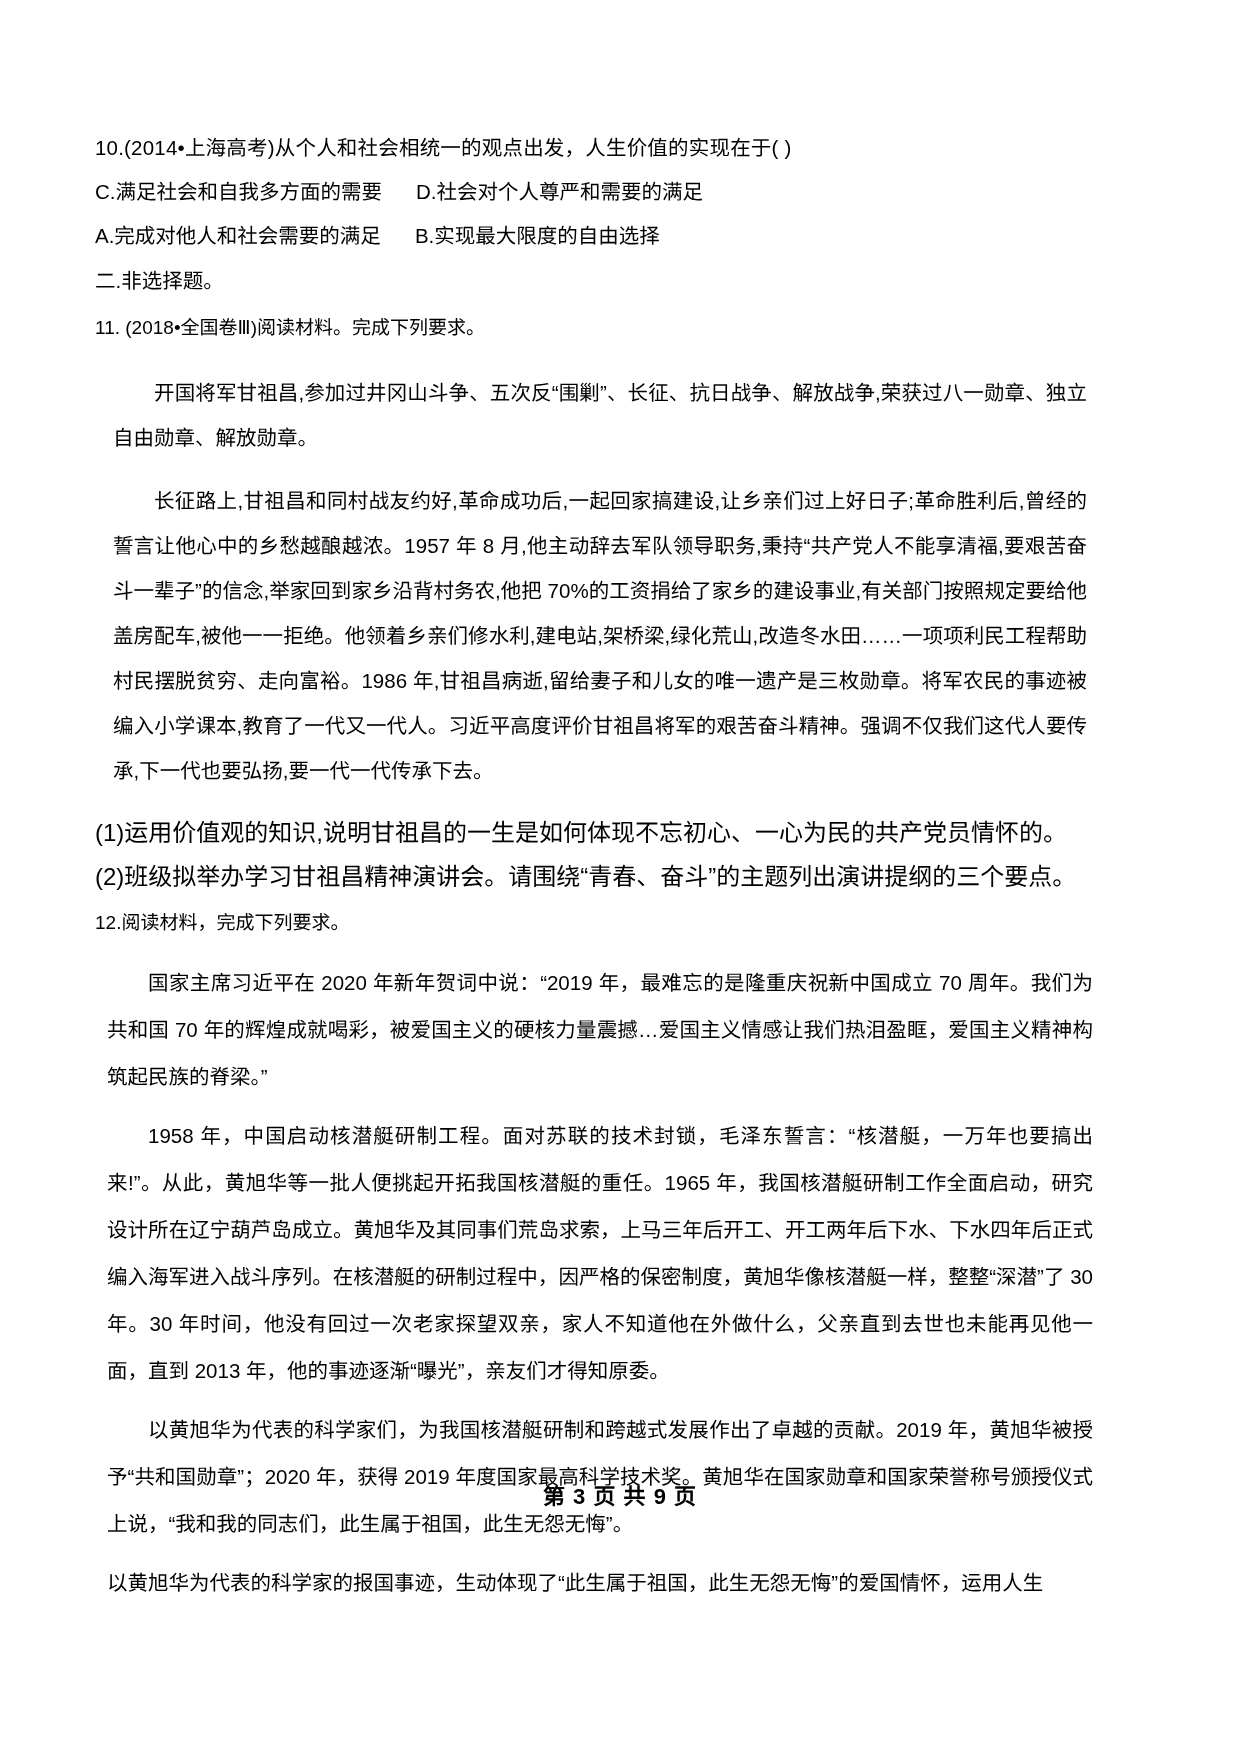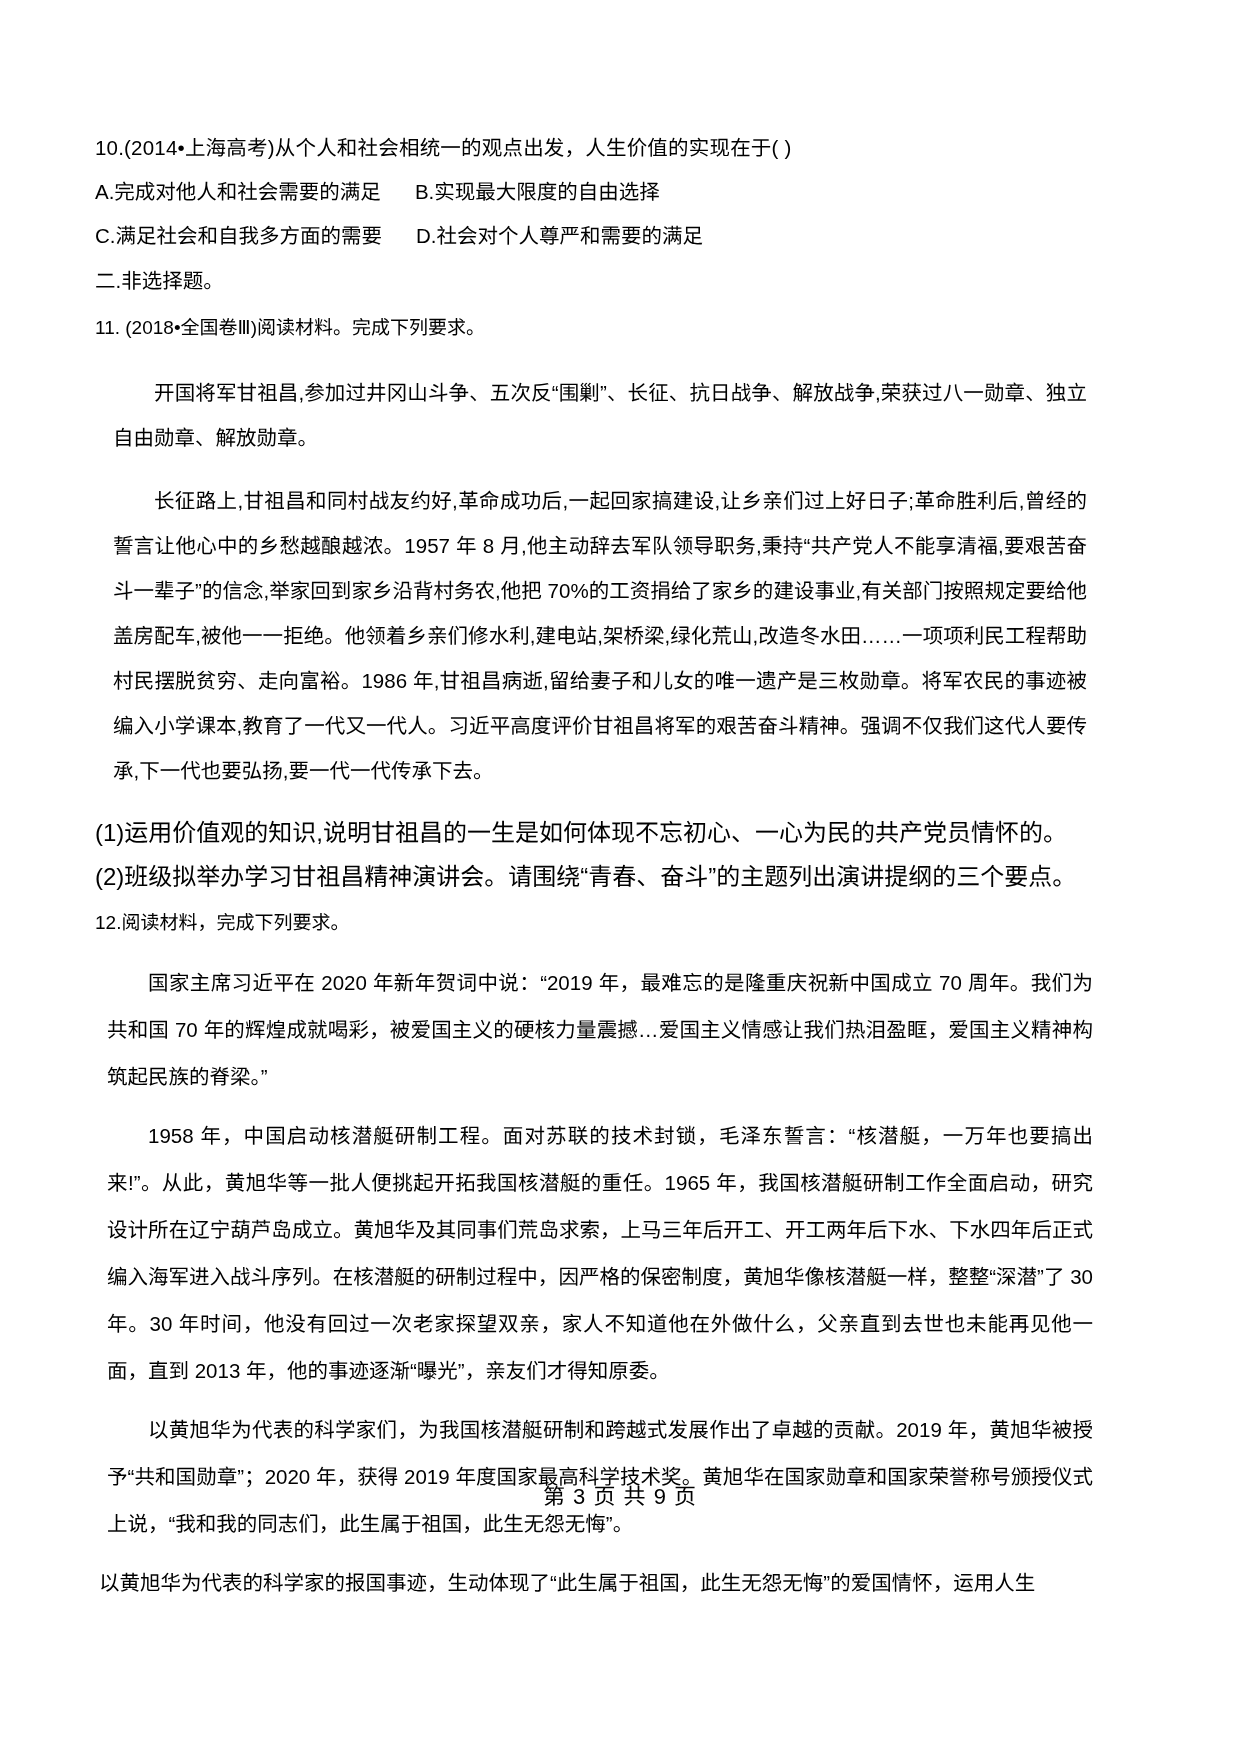--- a/index.html
+++ b/index.html
@@ -79,50 +79,50 @@
     text-indent: 2em;
     margin: 12px;
     word-break: break-all;
   }
   .para-flush {
     font-size: 20.5px;
     line-height: 47px;
     text-align: justify;
     text-justify: inter-ideograph;
     text-indent: 0;
-    margin: 4px;
+    margin: 12px;
     word-break: break-all;
   }
 
   
   .footer {
     position: absolute;
     left: 0;
     top: 1470px;
     width: 1240px;
     text-align: center;
     font-size: 22px;
     letter-spacing: 1px;
   }
-  .footer .pg-num { font-weight: normal; margin-top: 47px; }
+  .footer .pg-num { font-weight: bold; margin-top: 47px; }
 </style>
 </head>
 <body>
 
 <div class="page">
   <div class="content">
 
     <div class="q-line">10.(2014•上海高考)从个人和社会相统一的观点出发，人生价值的实现在于(   )</div>
 
     <div class="opt-row">
-      <span class="opt-a">A.完成对他人和社会需要的满足</span><span class="opt-b">B.实现最大限度的自由选择</span>
+      <span class="opt-a">C.满足社会和自我多方面的需要</span><span class="opt-b">D.社会对个人尊严和需要的满足</span>
     </div>
 
     <div class="opt-row">
-      <span class="opt-a">C.满足社会和自我多方面的需要</span><span class="opt-b">D.社会对个人尊严和需要的满足</span>
+      <span class="opt-a">A.完成对他人和社会需要的满足</span><span class="opt-b">B.实现最大限度的自由选择</span>
     </div>
 
     <div class="section-label">二.非选择题。</div>
 
     <div class="q-head">11. (2018•全国卷Ⅲ)阅读材料。完成下列要求。</div>
 
     <p class="para">开国将军甘祖昌,参加过井冈山斗争、五次反“围剿”、长征、抗日战争、解放战争,荣获过八一勋章、独立自由勋章、解放勋章。</p>
 
     <p class="para">长征路上,甘祖昌和同村战友约好,革命成功后,一起回家搞建设,让乡亲们过上好日子;革命胜利后,曾经的誓言让他心中的乡愁越酿越浓。1957 年 8 月,他主动辞去军队领导职务,秉持“共产党人不能享清福,要艰苦奋斗一辈子”的信念,举家回到家乡沿背村务农,他把 70%的工资捐给了家乡的建设事业,有关部门按照规定要给他盖房配车,被他一一拒绝。他领着乡亲们修水利,建电站,架桥梁,绿化荒山,改造冬水田……一项项利民工程帮助村民摆脱贫穷、走向富裕。1986 年,甘祖昌病逝,留给妻子和儿女的唯一遗产是三枚勋章。将军农民的事迹被编入小学课本,教育了一代又一代人。习近平高度评价甘祖昌将军的艰苦奋斗精神。强调不仅我们这代人要传承,下一代也要弘扬,要一代一代传承下去。</p>
 

